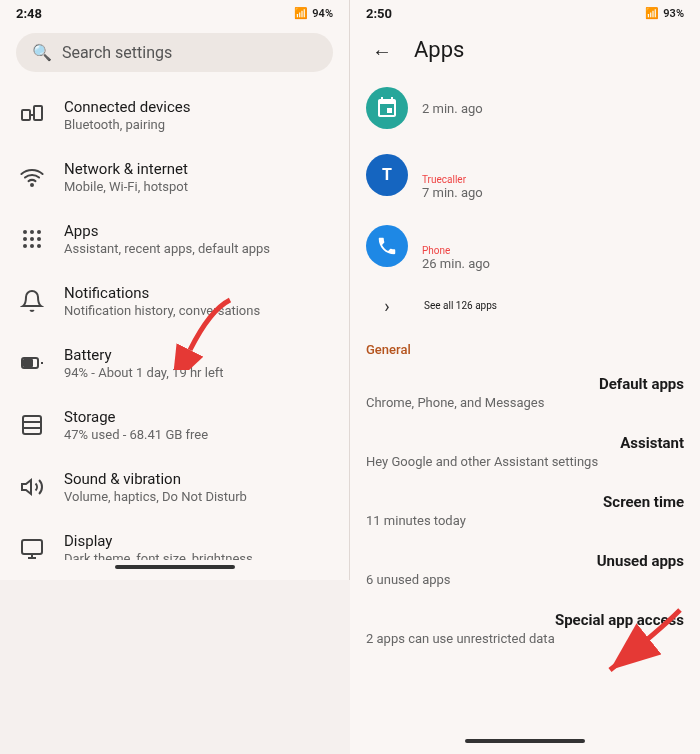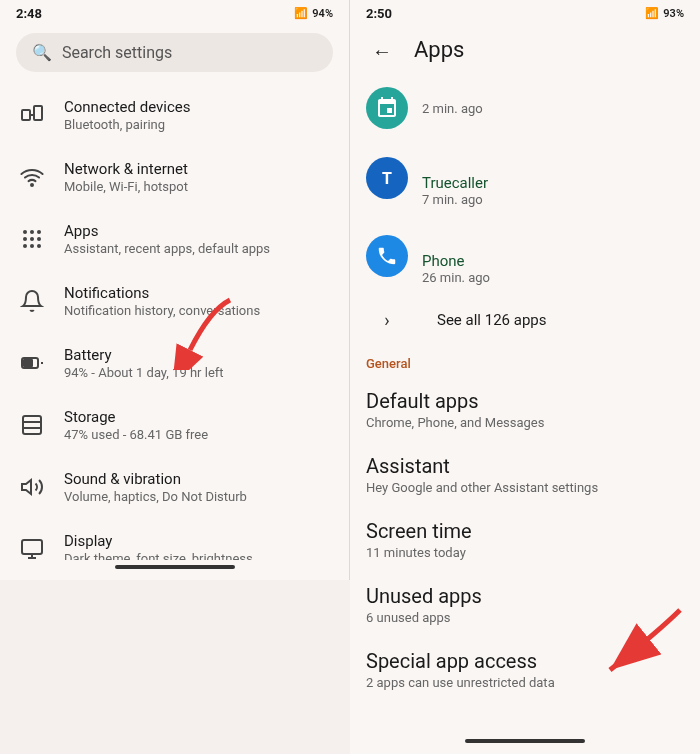--- a/index.html
+++ b/index.html
@@ -198,22 +198,22 @@
     .app-icon-blue2 {
       background: #1e88e5;
     }
 
     .app-item-text {
       display: flex;
       flex-direction: column;
     }
 
     .app-item-name {
-      font-size: 15px;
-      color: #14532d;
+      font-size: 10px;
+      color: #ef4444;
       margin-top: 25px;
     }
 
     .app-item-time {
       font-size: 13px;
       color: #666;
     }
 
     .see-all-item {
       display: flex;
@@ -225,41 +225,41 @@
 
     .see-all-arrow {
       font-size: 18px;
       color: #333;
       width: 42px;
       display: flex;
       justify-content: center;
     }
 
     .see-all-text {
-      font-size: 15px;
-      color: #1a1a1a;
-      margin-left: 13px;
+      font-size: 10px;
+      color: #1a1a1a;
     }
 
     .section-label {
       padding: 12px 16px 6px;
       font-size: 13px;
       color: #b5541e;
       font-weight: 500;
     }
 
     .general-item {
       padding: 12px 16px;
       cursor: pointer;
     }
 
     .general-item-title {
-      font-size: 20px;
-      color: #1a1a1a;
-      font-weight: 400;
+      font-size: 15px;
+      color: #1a1a1a;
+      font-weight: 700;
+      text-align: right;
     }
 
     .general-item-subtitle {
       font-size: 13px;
       color: #666;
       margin-top: 2px;
     }
 
     .right-panel {
       position: relative;

